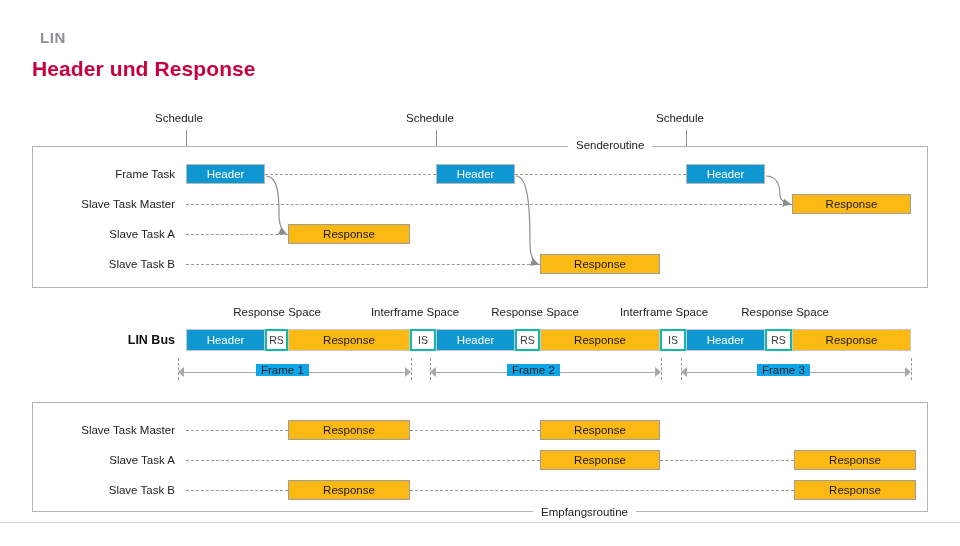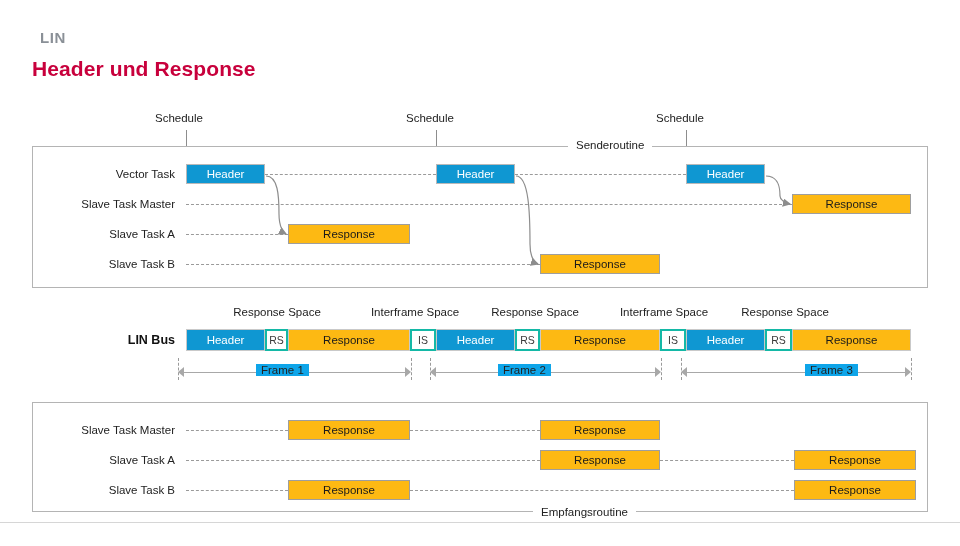--- a/index.html
+++ b/index.html
@@ -102,21 +102,21 @@
 
   <div class="sched" style="left:406px;top:112px;">Schedule</div>
   <div class="arrowdown" style="left:436px;top:130px;height:28px;"></div>
 
   <div class="sched" style="left:656px;top:112px;">Schedule</div>
   <div class="arrowdown" style="left:686px;top:130px;height:28px;"></div>
 
   <div class="panel" style="left:32px;top:146px;width:896px;height:142px;"></div>
   <div class="routine-label" style="left:568px;top:139px;">Senderoutine</div>
 
-  <div class="rowlabel" style="left:20px;top:167px;width:155px;">Vector Task</div>
+  <div class="rowlabel" style="left:20px;top:167px;width:155px;">Frame Task</div>
   <div class="rowlabel" style="left:20px;top:197px;width:155px;">Slave Task Master</div>
   <div class="rowlabel" style="left:20px;top:227px;width:155px;">Slave Task A</div>
   <div class="rowlabel" style="left:20px;top:257px;width:155px;">Slave Task B</div>
 
   <div class="dashline" style="left:265px;top:174px;width:171px;"></div>
   <div class="dashline" style="left:515px;top:174px;width:171px;"></div>
   <div class="dashline" style="left:186px;top:204px;width:606px;"></div>
   <div class="dashline" style="left:186px;top:234px;width:102px;"></div>
   <div class="dashline" style="left:186px;top:264px;width:354px;"></div>
 
@@ -170,28 +170,28 @@
     <div class="framearrow" style="left:6px;width:221px;"></div>
     <div class="ahead-l" style="left:0;"></div>
     <div class="ahead-r" style="right:0;"></div>
     <div class="framename" style="left:78px;">Frame 1</div>
   </div>
 
   <div class="framewrap" style="left:430px;top:365px;width:231px;">
     <div class="framearrow" style="left:6px;width:219px;"></div>
     <div class="ahead-l" style="left:0;"></div>
     <div class="ahead-r" style="right:0;"></div>
-    <div class="framename" style="left:68px;">Frame 2</div>
+    <div class="framename" style="left:77px;">Frame 2</div>
   </div>
 
   <div class="framewrap" style="left:681px;top:365px;width:230px;">
     <div class="framearrow" style="left:6px;width:218px;"></div>
     <div class="ahead-l" style="left:0;"></div>
     <div class="ahead-r" style="right:0;"></div>
-    <div class="framename" style="left:76px;margin-left:48px;">Frame 3</div>
+    <div class="framename" style="left:76px;">Frame 3</div>
   </div>
 
   <div class="panel" style="left:32px;top:402px;width:896px;height:110px;"></div>
   <div class="routine-label" style="left:533px;top:506px;">Empfangsroutine</div>
 
   <div class="rowlabel" style="left:20px;top:423px;width:155px;">Slave Task Master</div>
   <div class="rowlabel" style="left:20px;top:453px;width:155px;">Slave Task A</div>
   <div class="rowlabel" style="left:20px;top:483px;width:155px;">Slave Task B</div>
 
   <div class="dashline" style="left:186px;top:430px;width:102px;"></div>

